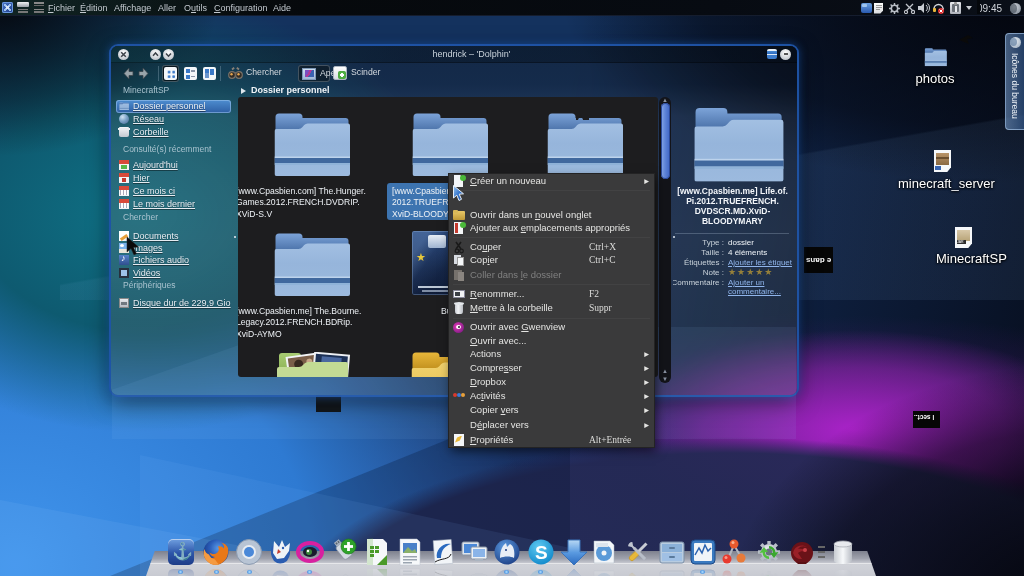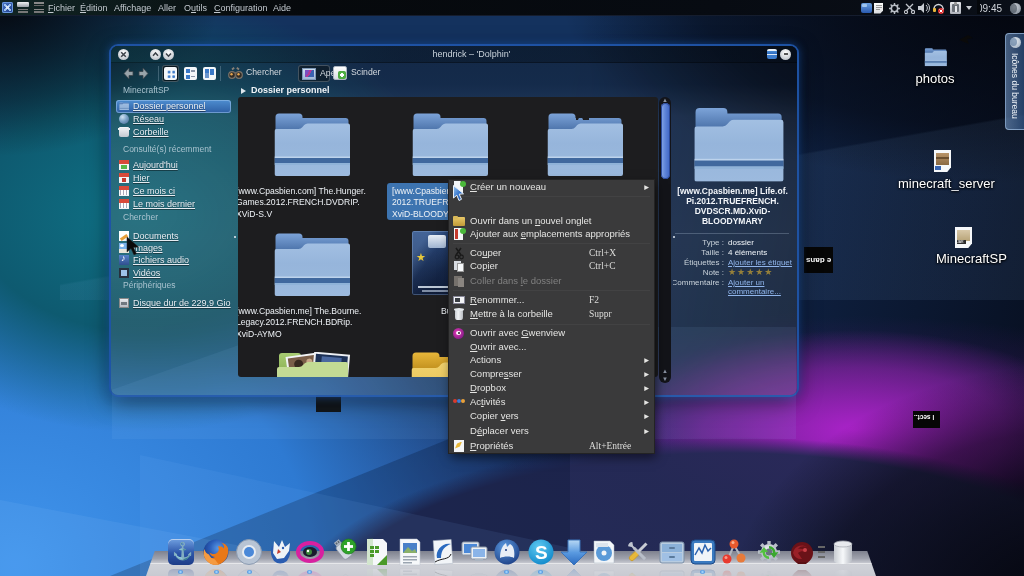--- a/index.html
+++ b/index.html
@@ -62,21 +62,21 @@
 .flabel{position:absolute;width:150px;color:#eef2f6;font-size:8.6px;line-height:11.3px;text-align:left;}
 #infopanel{position:absolute;left:562px;top:51px;width:119px;height:288px;font-size:8px;color:#dfe6ec;overflow:hidden;}
 #infopanel .t{font-weight:bold;font-size:8.5px;text-align:center;line-height:10px;color:#f2f5f9;}
 .ilab{position:absolute;right:0;color:#c9d2da;text-align:right;white-space:nowrap;}
 .ival{position:absolute;color:#f0f4f8;white-space:nowrap;}
 .ilink{color:#8fb4ea;text-decoration:underline;}
 #vscroll{position:absolute;left:548px;top:51px;width:12px;height:286px;background:#131419;border-radius:6px;}
 #vthumb{position:absolute;left:549.5px;top:57px;width:9px;height:76px;border-radius:5px;background:linear-gradient(to right,#87a8e8,#5f85d8 45%,#3d63c4);box-shadow:inset 0 0 0 1px #2c4a9a;}
 
 #menu{position:absolute;left:449px;top:174px;width:205px;height:273px;background:#3a3a3b;
- box-shadow:0 0 0 1px #232324,2px 4px 10px rgba(0,0,0,0.6);font-size:9.5px;color:#e4e4e2;margin-top:6px;}
+ box-shadow:0 0 0 1px #232324,2px 4px 10px rgba(0,0,0,0.6);font-size:9.5px;color:#e4e4e2;}
 .mrow{position:absolute;left:0;width:100%;height:14px;line-height:14px;}
 .mrow .txt{position:absolute;left:21px;top:0;}
 .mrow .sc{position:absolute;left:140px;top:0;color:#dcdcda;font-family:Liberation Serif, serif;}
 .mrow .arr{position:absolute;right:5px;top:0;}
 .msep{position:absolute;left:4px;width:197px;height:1px;background:#303031;border-bottom:1px solid #424243;}
 .mic{position:absolute;left:4px;top:1px;width:13px;height:13px;}
 .dis{color:#808080;}
 .u{text-decoration:underline;}
 </style></head>
 <body>

